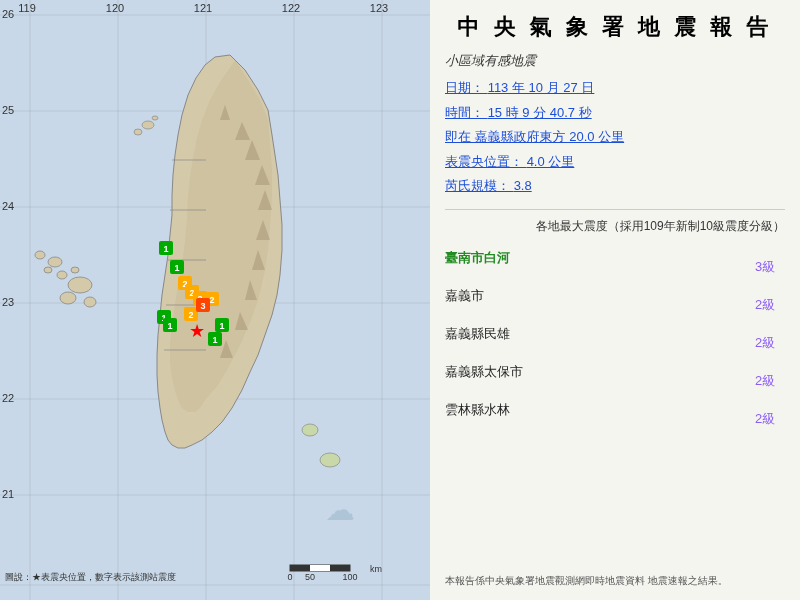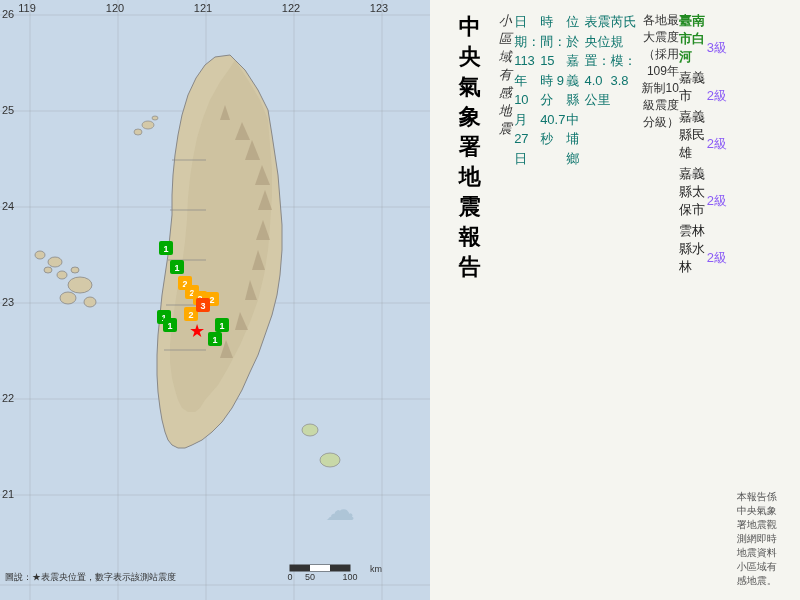--- a/index.html
+++ b/index.html
@@ -33,41 +33,42 @@
     .taiwan-svg {
       position: absolute;
       top: 0; left: 0;
       width: 100%;
       height: 100%;
     }
     .info-section {
       flex: 1;
       padding: 12px 15px;
       display: flex;
-      flex-direction: row;
+      flex-direction: column;
     }
     .report-title {
       font-size: 22px;
       font-weight: bold;
       color: #000;
       text-align: center;
       letter-spacing: 4px;
       margin-bottom: 10px;
     }
     .subtitle {
       font-size: 13px;
       color: #333;
       margin-bottom: 8px;
       font-style: italic;
     }
     .info-row {
       font-size: 13px;
-      color: #0f766e;
+      color: #1d4ed8;
       margin-bottom: 5px;
       line-height: 1.5;
+      text-decoration: underline;
     }
     .divider {
       height: 1px;
       background: #ccc;
       margin: 8px 0;
     }
     .max-intensity-title {
       font-size: 12px;
       color: #333;
       margin-bottom: 6px;
@@ -242,21 +243,21 @@
       <span>日期：</span>
       <span>113 年 10 月 27 日</span>
     </div>
 
     <div class="info-row">
       <span>時間：</span>
       <span>15 時 9 分 40.7 秒</span>
     </div>
 
 
-    <div class="info-row">位於 嘉義縣中埔鄉</div>
+    <div class="info-row">即在 嘉義縣政府東方 20.0 公里</div>
 
     <div class="info-row">
       <span>表震央位置：</span>
       <span>4.0 公里</span>
     </div>
 
     <div class="info-row">
       <span>芮氏規模：</span>
       <span>3.8</span>
     </div>
@@ -283,15 +284,15 @@
           <span class="intensity-location">嘉義縣太保市</span>
           <span class="intensity-value">2級</span>
         </div>
         <div class="intensity-row">
           <span class="intensity-location">雲林縣水林</span>
           <span class="intensity-value">2級</span>
         </div>
       </div>
 
     <div class="footer-note" id="footer-note">本報告係中央氣象署地震觀測網即時地震資料
-小區域有感地震。</div>
+地震速報之結果。</div>
   </div>
 </div>
 
 </body></html>

